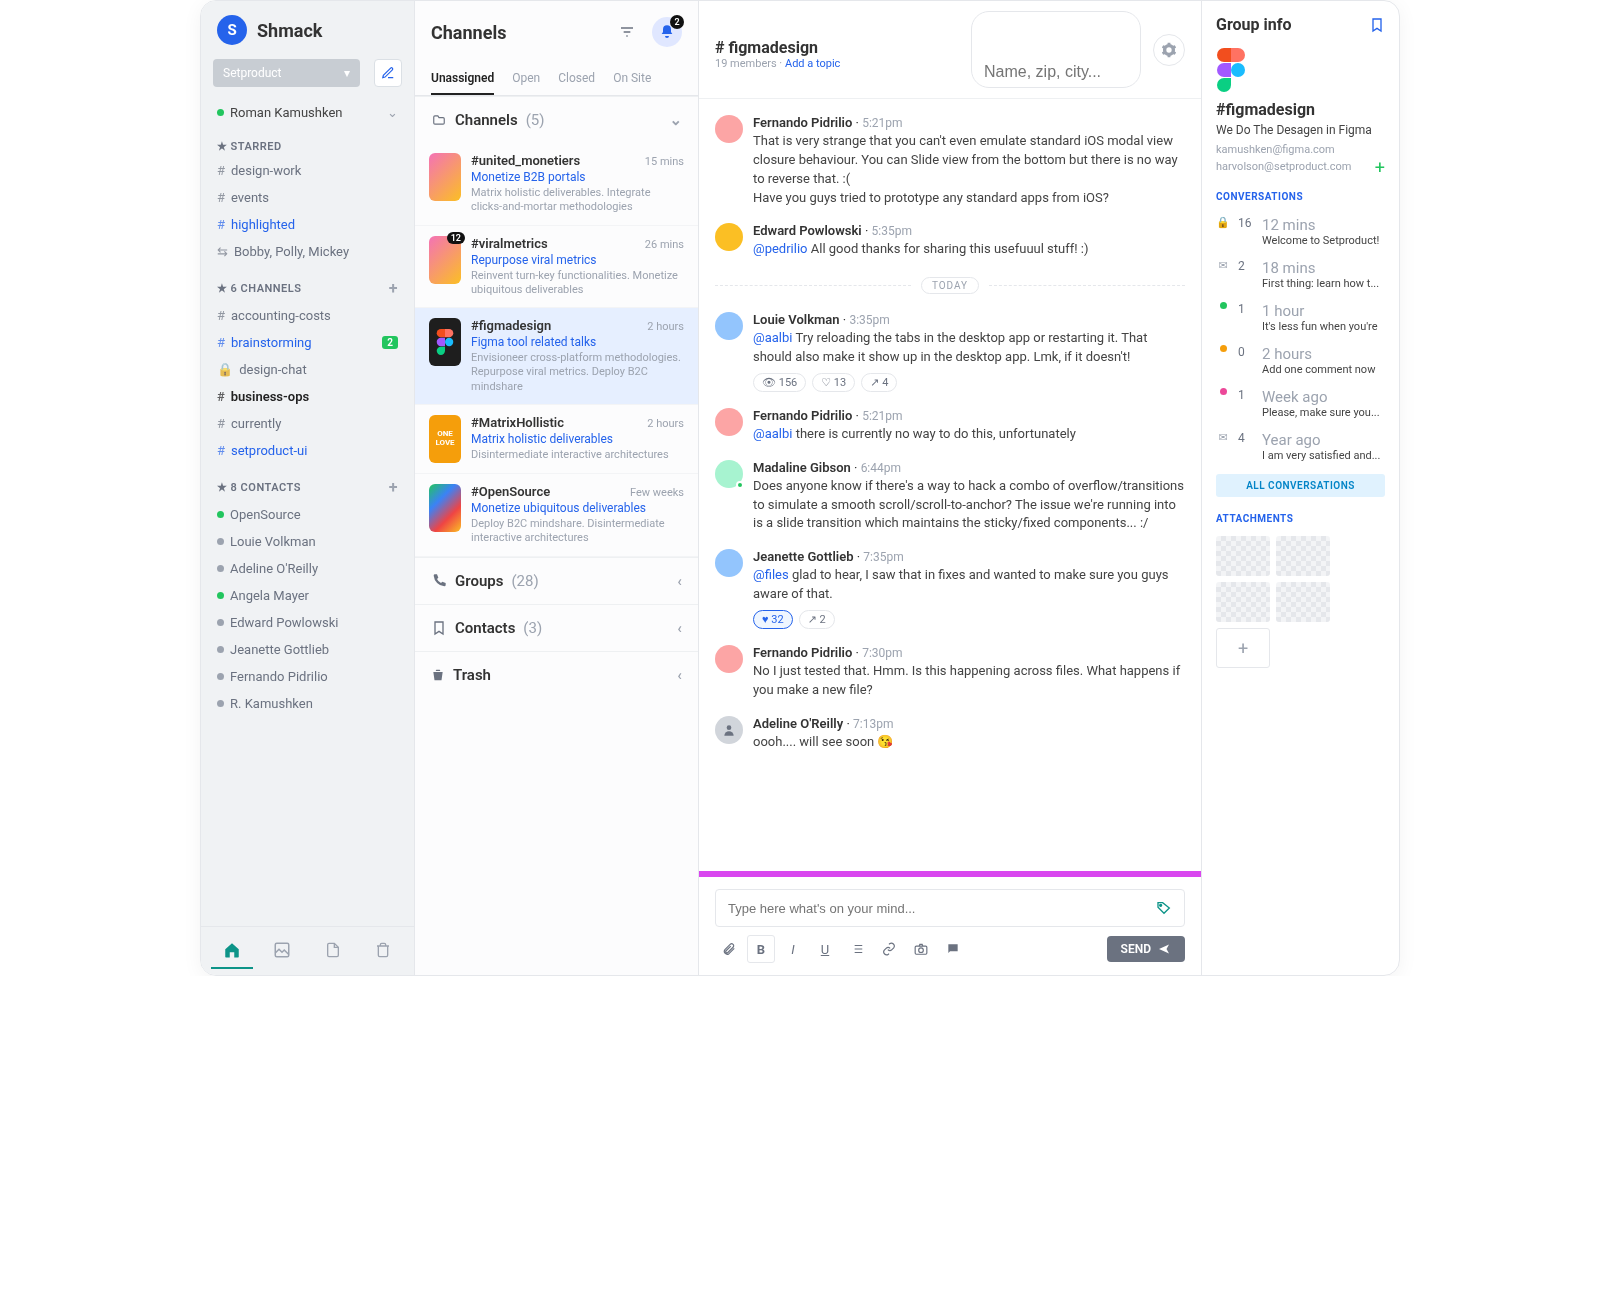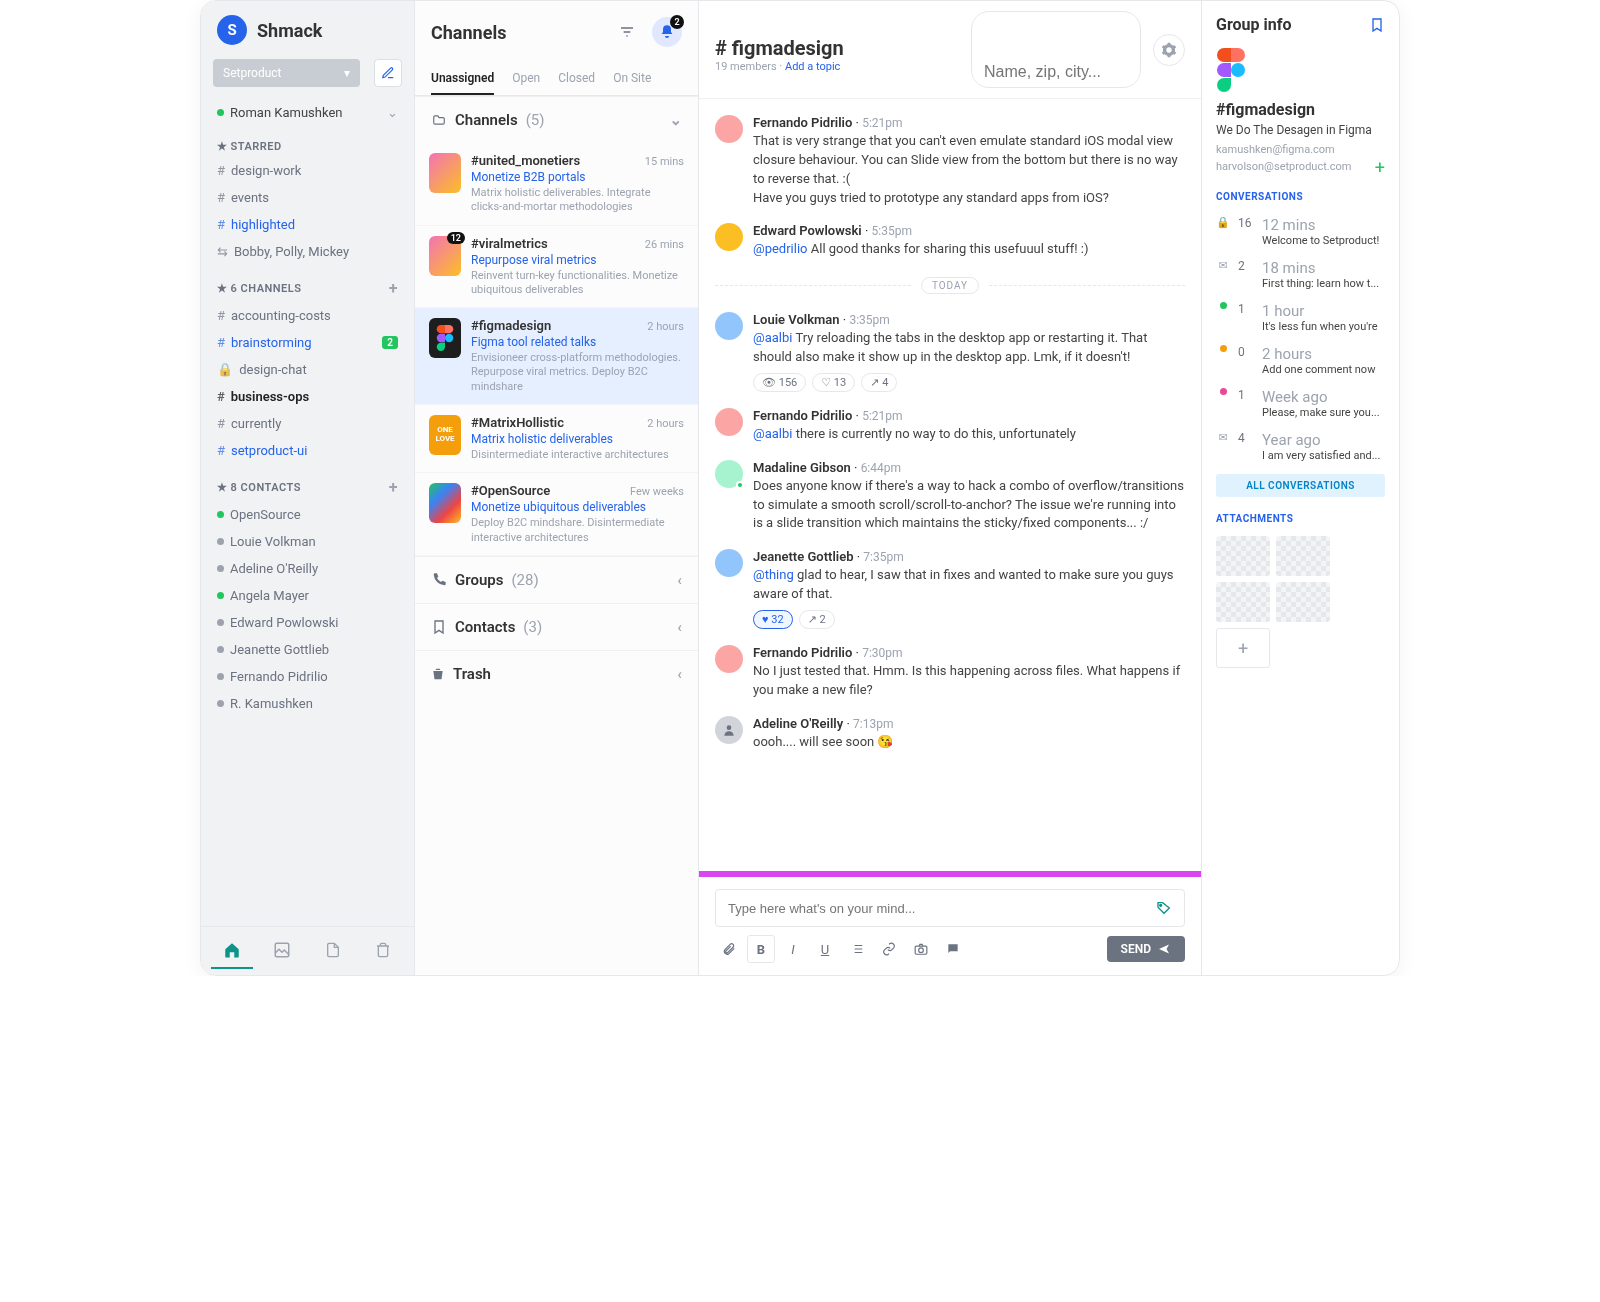--- a/index.html
+++ b/index.html
@@ -32,34 +32,34 @@
 .bell-wrap { position: relative; background: #e0e7ff; border-radius: 50%; }
 .bell-wrap .dot { position: absolute; top: -2px; right: -2px; background: #111; color: #fff; font-size: 9px; width: 14px; height: 14px; border-radius: 50%; display: flex; align-items: center; justify-content: center; font-weight: 600; }
 .tabs { display: flex; gap: 18px; padding: 0 16px; border-bottom: 1px solid #e5e7eb; font-size: 12px; }
 .tab { padding: 8px 0; color: #9ca3af; cursor: pointer; }
 .tab.active { color: #222; font-weight: 600; border-bottom: 2px solid #222; }
 .acc-hdr { padding: 14px 16px; font-size: 15px; font-weight: 600; display: flex; align-items: center; gap: 8px; cursor: pointer; border-top: 1px solid #eef0f2; }
 .acc-hdr .count { color: #9ca3af; font-weight: 400; }
 .acc-hdr .chev { margin-left: auto; color: #9ca3af; }
 .ch-item { padding: 10px 14px; display: flex; gap: 10px; cursor: pointer; border-bottom: 1px solid #f3f4f6; }
 .ch-item.sel { background: #e6efff; }
-.ch-avatar { width: 32px; height: 40px; border-radius: 6px; background: linear-gradient(135deg,#f472b6,#fbbf24); flex-shrink: 0; position: relative; }
+.ch-avatar { width: 32px; height: 48px; border-radius: 6px; background: linear-gradient(135deg,#f472b6,#fbbf24); flex-shrink: 0; position: relative; }
 .ch-avatar.figma { background: #1e1e1e; display: flex; align-items: center; justify-content: center; }
 .ch-avatar.love { background: #f59e0b; display: flex; align-items: center; justify-content: center; color: #fff; font-size: 8px; font-weight: 700; text-align: center; line-height: 1.1; }
 .ch-avatar.rainbow { background: linear-gradient(135deg,#22c55e,#3b82f6,#ef4444,#fbbf24); }
 .ch-badge { position: absolute; top: -4px; right: -4px; background: #111; color: #fff; font-size: 9px; padding: 1px 4px; border-radius: 6px; font-weight: 600; }
 .ch-body { flex: 1; min-width: 0; }
 .ch-top { display: flex; justify-content: space-between; align-items: baseline; }
 .ch-name { font-weight: 600; font-size: 13px; }
 .ch-time { font-size: 11px; color: #9ca3af; }
 .ch-sub { color: #2563eb; font-size: 12px; padding-top: 2px; }
 .ch-desc { font-size: 11px; color: #9ca3af; padding-top: 2px; line-height: 1.3; }
 .chat-col { flex: 1; display: flex; flex-direction: column; min-width: 0; }
 .chat-hdr { display: flex; align-items: center; padding: 10px 16px; gap: 12px; border-bottom: 1px solid #eef0f2; }
-.chat-title { font-weight: 700; font-size: 20px; margin-top: 9px; }
+.chat-title { font-weight: 700; font-size: 16px; margin-top: 9px; }
 .chat-sub { font-size: 11px; color: #9ca3af; }
 .chat-sub .link { color: #2563eb; cursor: pointer; }
 .search { margin-left: auto; display: flex; align-items: center; border: 1px solid #e5e7eb; border-radius: 18px; padding: 6px 12px; gap: 8px; width: 170px; }
 .search input { border: none; outline: none; font-size: 16px; flex: 1; background: transparent; margin-top: 45px; }
 .gear { width: 32px; height: 32px; border: 1px solid #e5e7eb; border-radius: 50%; display: flex; align-items: center; justify-content: center; color: #9ca3af; cursor: pointer; }
 .messages { flex: 1; overflow-y: auto; padding: 8px 16px; }
 .msg { display: flex; gap: 10px; padding: 8px 0; }
 .msg-avatar { width: 28px; height: 28px; border-radius: 50%; background: #d1d5db; flex-shrink: 0; display: flex; align-items: center; justify-content: center; color: #6b7280; position: relative; }
 .msg-avatar.c1 { background: #fca5a5; }
 .msg-avatar.c2 { background: #93c5fd; }
@@ -445,21 +445,21 @@
     <div class="msg-body">
       <div class="msg-head"><span class="msg-name">Madaline Gibson</span> · <span class="msg-time">6:44pm</span></div>
       <div class="msg-text">Does anyone know if there's a way to hack a combo of overflow/transitions to simulate a smooth scroll/scroll-to-anchor? The issue we're running into is a slide transition which maintains the sticky/fixed components... :/</div>
 
     </div>
         </div>
         <div class="msg">
           <div class="msg-avatar c2"></div>
     <div class="msg-body">
       <div class="msg-head"><span class="msg-name">Jeanette Gottlieb</span> · <span class="msg-time">7:35pm</span></div>
-      <div class="msg-text"><span class="mention">@thing</span> glad to hear, I saw that in fixes and wanted to make sure you guys aware of that.</div>
+      <div class="msg-text"><span class="mention">@files</span> glad to hear, I saw that in fixes and wanted to make sure you guys aware of that.</div>
       <div class="reactions">
               <div class="reaction active">♥ 32</div>
               <div class="reaction">↗ 2</div>
             </div>
     </div>
         </div>
         <div class="msg">
           <div class="msg-avatar c1"></div>
     <div class="msg-body">
       <div class="msg-head"><span class="msg-name">Fernando Pidrilio</span> · <span class="msg-time">7:30pm</span></div>

